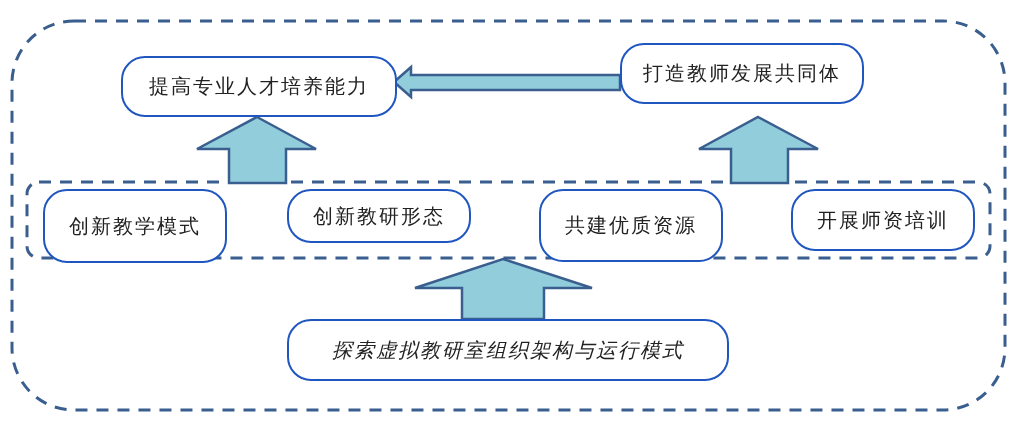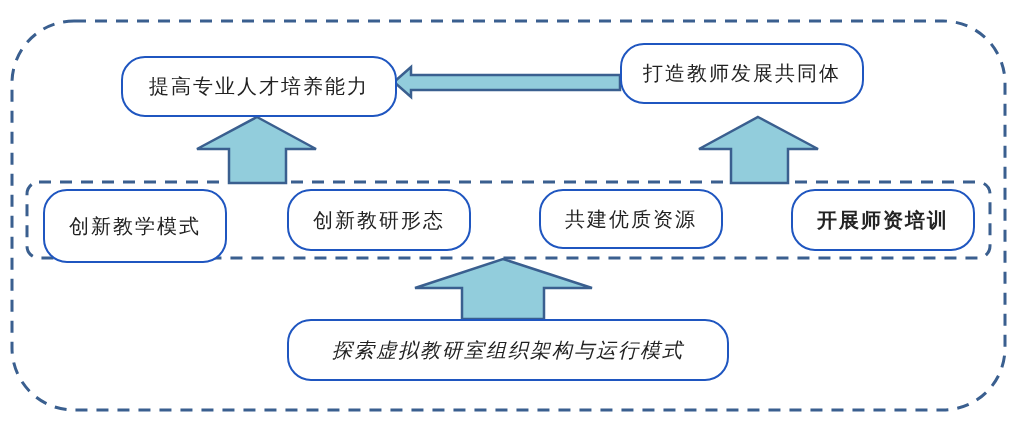--- a/index.html
+++ b/index.html
@@ -33,25 +33,25 @@
   <span>提高专业人才培养能力</span>
 </div>
 
 <div class="box" style="left:620px; top:43px; width:244px; height:61px;">
   <span>打造教师发展共同体</span>
 </div>
 
 <div class="box" style="left:43px; top:189px; width:184px; height:74px;">
   <span>创新教学模式</span>
 </div>
-<div class="box" style="left:287px; top:189px; width:184px; height:62px;">
+<div class="box" style="left:287px; top:189px; width:184px; height:54px;">
   <span>创新教研形态</span>
 </div>
-<div class="box" style="left:539px; top:189px; width:184px; height:60px;">
+<div class="box" style="left:539px; top:189px; width:184px; height:73px;">
   <span>共建优质资源</span>
 </div>
-<div class="box" style="left:791px; top:189px; width:184px; height:62px;font-weight:bold;">
+<div class="box" style="left:791px; top:189px; width:184px; height:62px;">
   <span>开展师资培训</span>
 </div>
 
 <div class="box" style="left:287px; top:319px; width:442px; height:62px;font-style:italic;">
   <span>探索虚拟教研室组织架构与运行模式</span>
 </div>
 
 </body></html>

